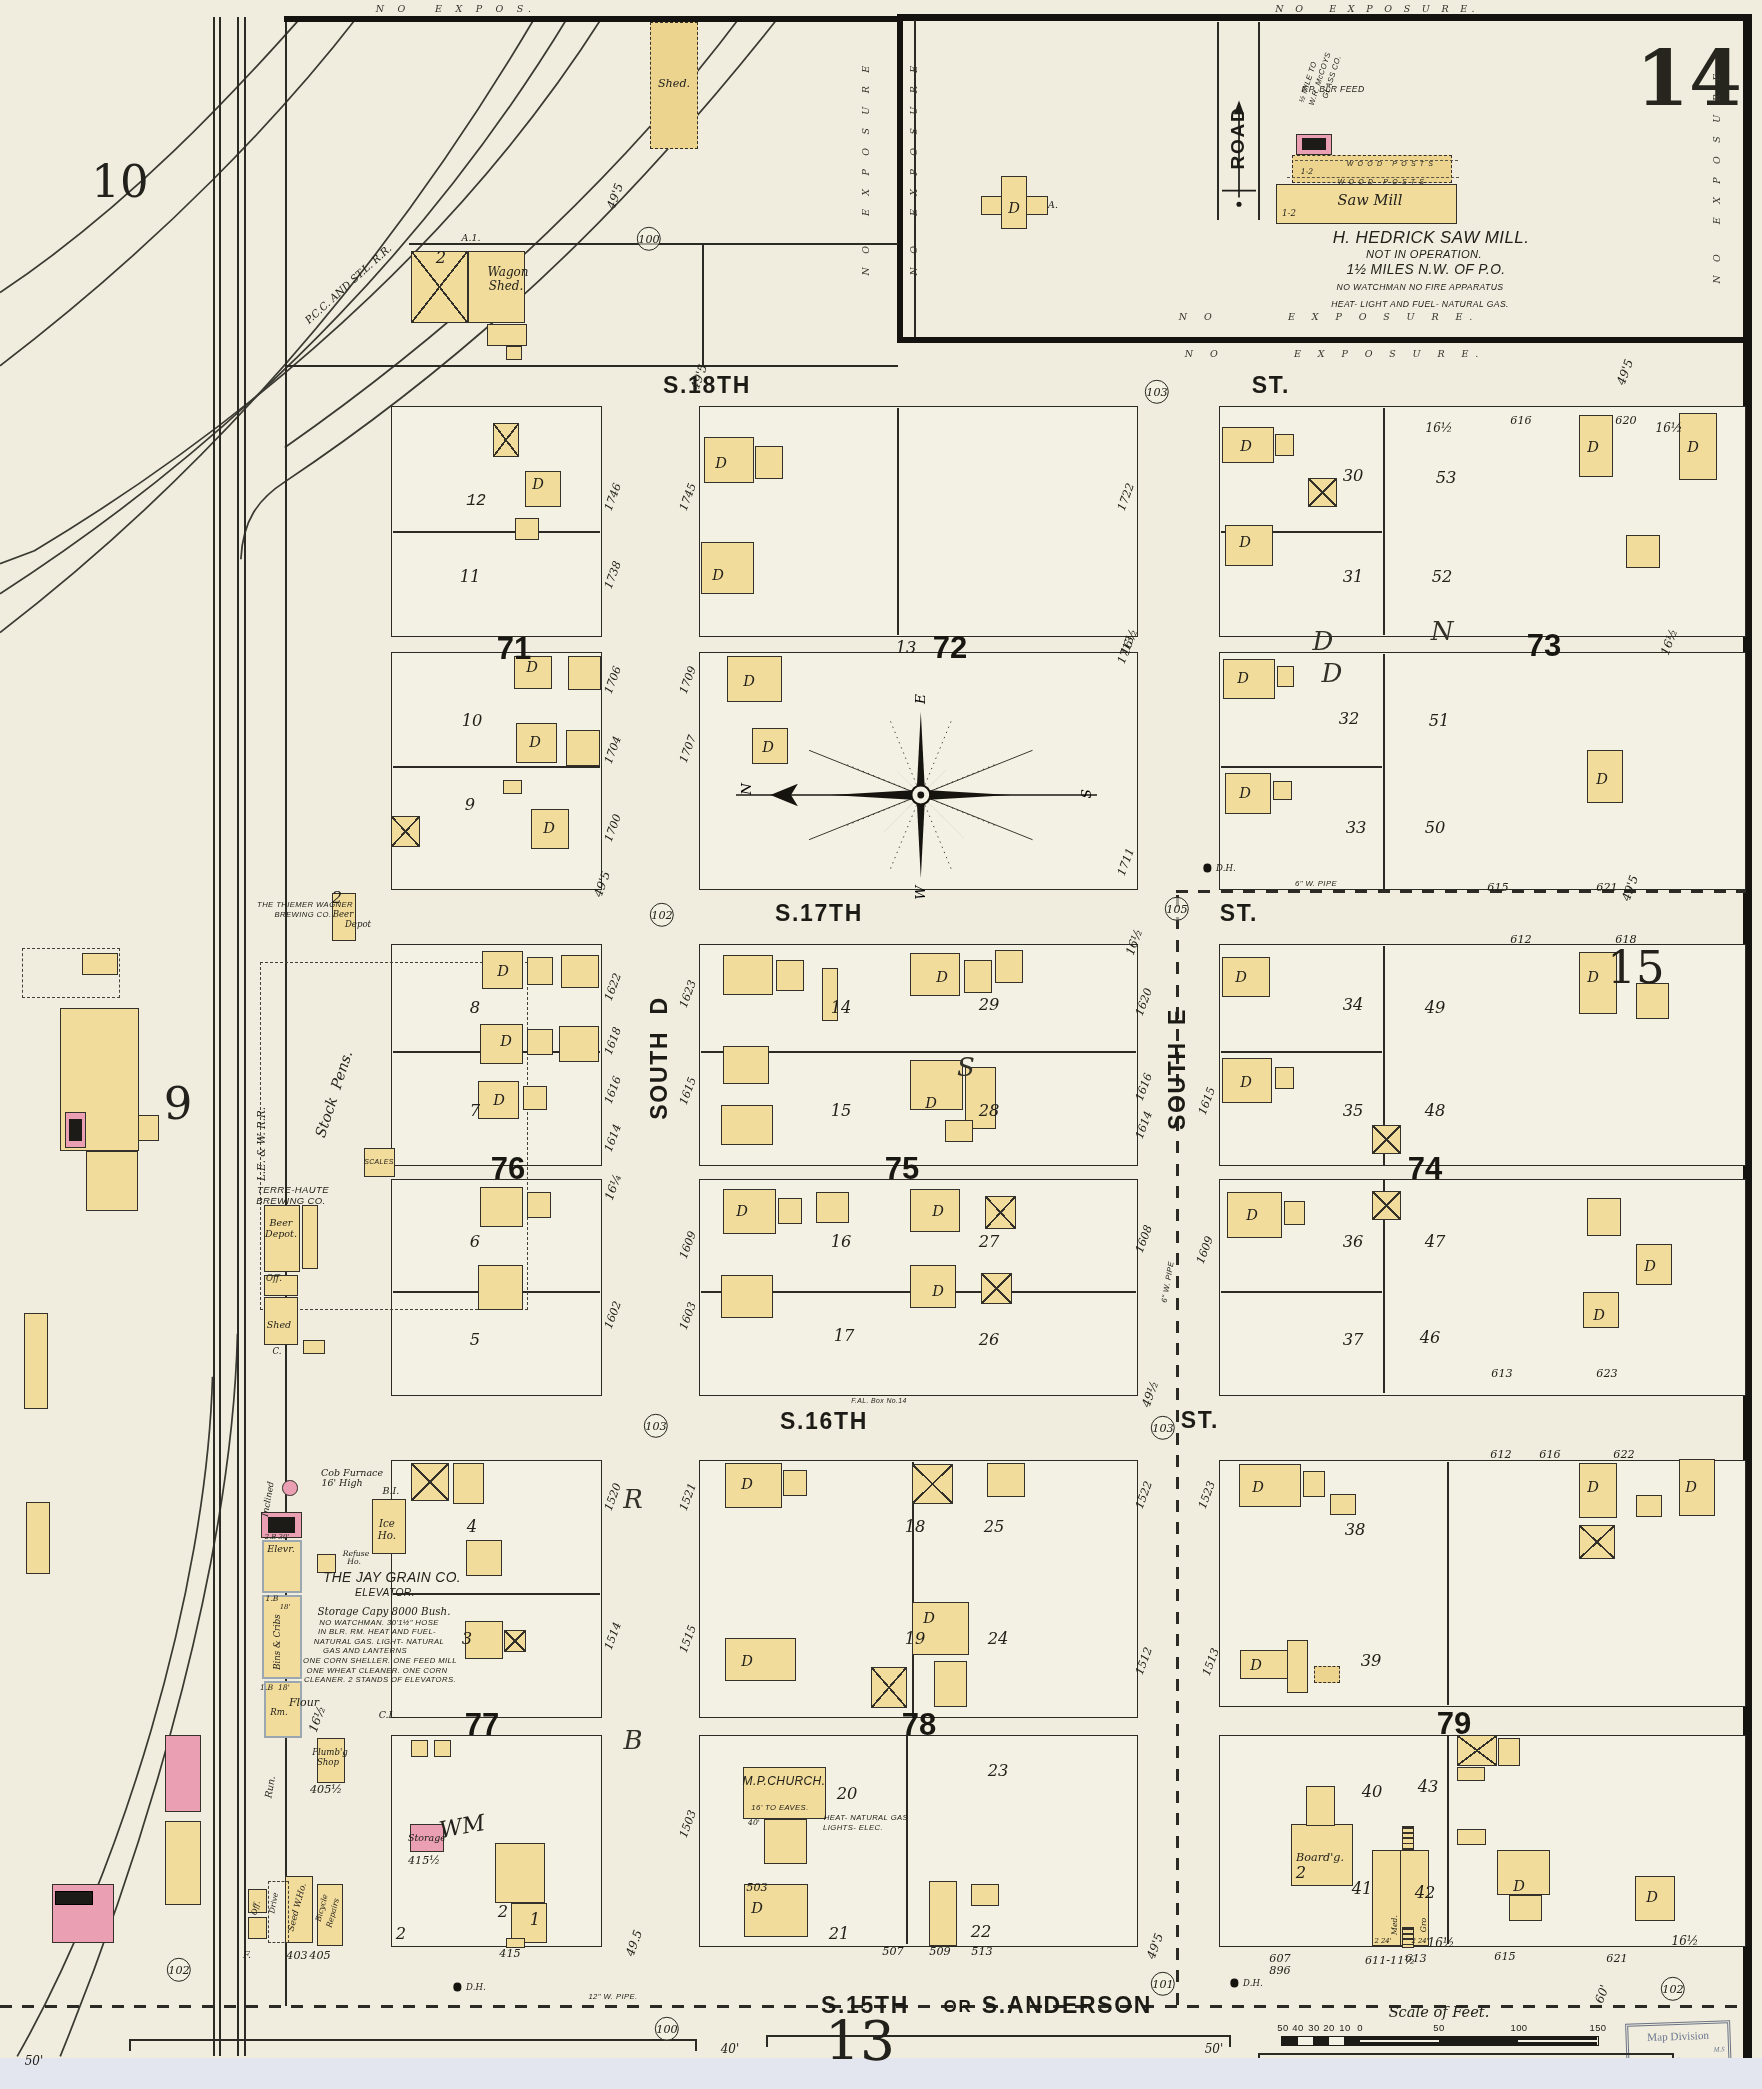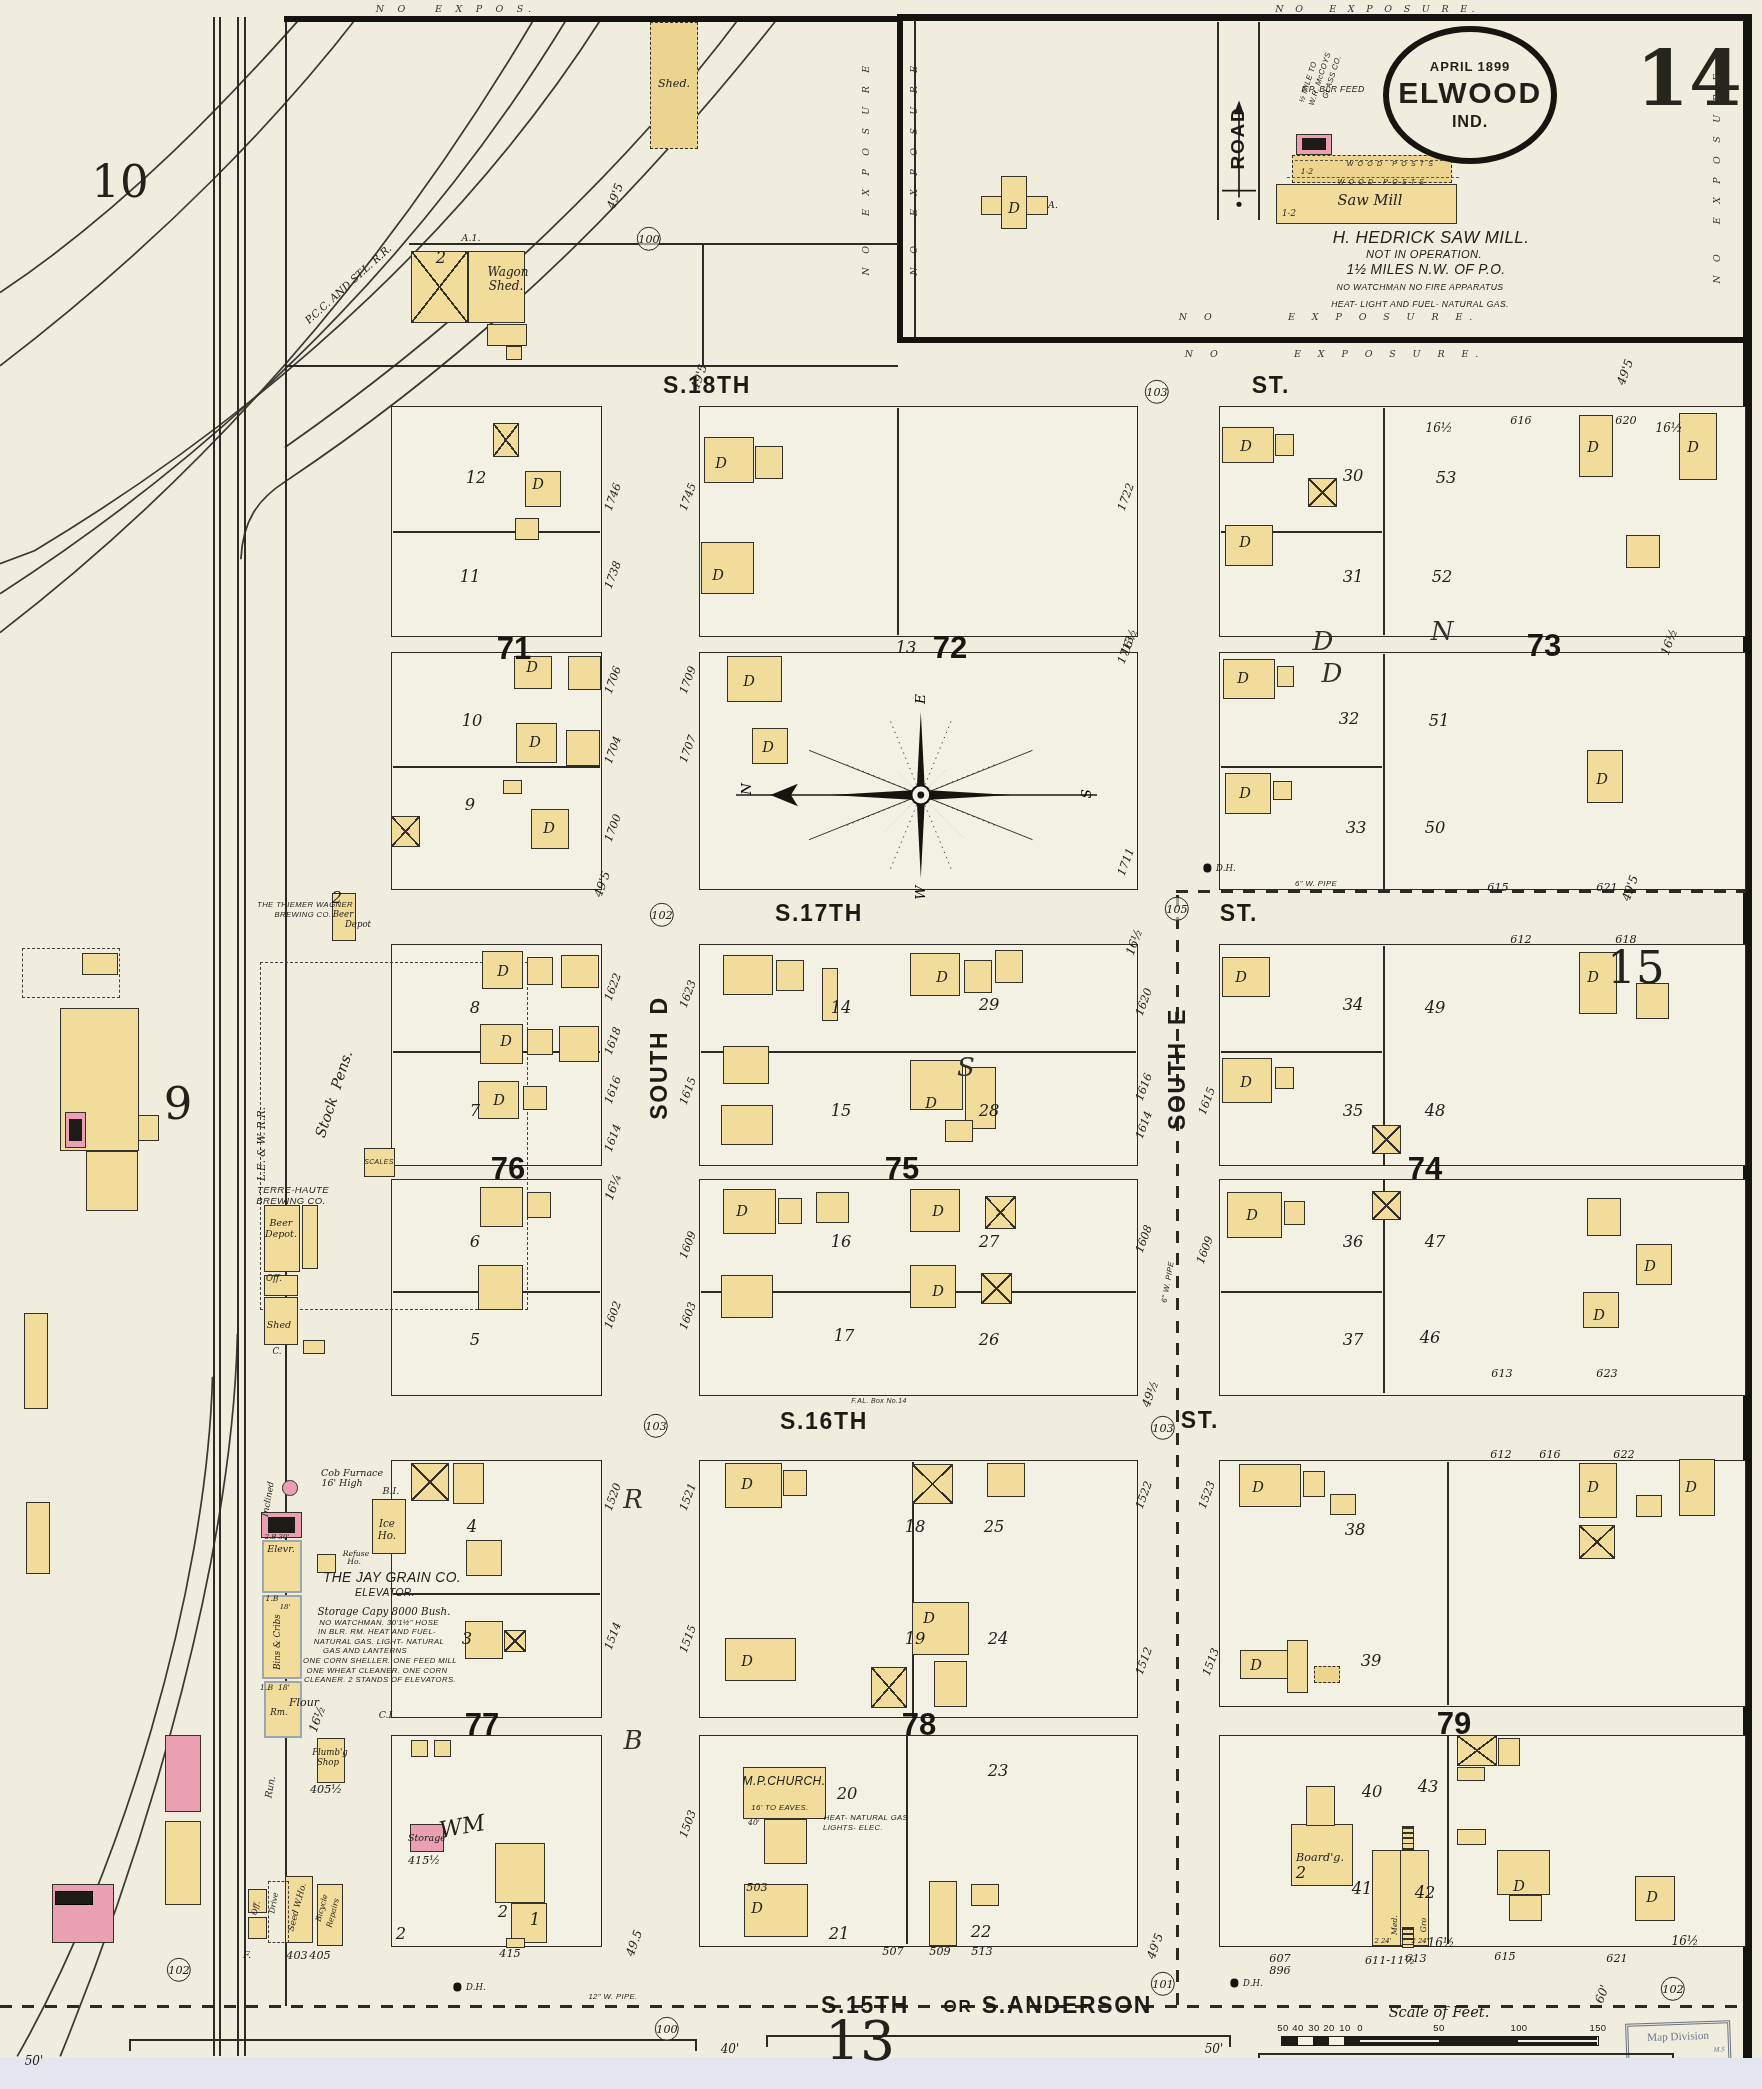--- a/index.html
+++ b/index.html
@@ -359,25 +359,20 @@
         <line x1="215" y1="130" x2="85" y2="182"></line>
     </g>
     <circle cx="215" cy="130" r="11" fill="#f3f1e3" stroke="#15140f" stroke-width="2.5"></circle>
     <circle cx="215" cy="130" r="4" fill="#15140f"></circle>
     <text x="12" y="135" font-size="16" transform="rotate(-90 12 130)">N</text>
     <text x="211" y="25" font-size="16" transform="rotate(-90 215 20)">E</text>
     <text x="404" y="135" font-size="16" transform="rotate(-90 408 130)">S</text>
     <text x="211" y="253" font-size="16" transform="rotate(-90 215 248)">W</text>
   </svg>
 
-  <div class="oval">
-    <div class="ov-date">APRIL 1899</div>
-    <div class="ov-city">ELWOOD</div>
-    <div class="ov-state">IND.</div>
-  </div>
   <div class="bignum">14</div>
 
   <div class="sb">
     <span class="s1"></span>
       <span class="s2"></span>
       <span class="s1"></span>
       <span class="s2"></span>
       <span class="s1"></span>
       <span class="s3"></span>
       <span class="s4"></span>
@@ -427,21 +422,21 @@
       <span class="lbl blocknum" style="left: 919px; top: 1724px; transform: translate(-50%, -50%);">78</span>
       <span class="lbl blocknum" style="left: 1454px; top: 1723px; transform: translate(-50%, -50%);">79</span>
     </div>
   <div class="layer">
       <span class="lbl sheetnum" style="left: 120px; top: 181px; transform: translate(-50%, -50%);">10</span>
       <span class="lbl sheetnum" style="left: 178px; top: 1103px; transform: translate(-50%, -50%);">9</span>
       <span class="lbl sheetnum" style="left: 1636px; top: 967px; transform: translate(-50%, -50%);">15</span>
       <span class="lbl sheetnum" style="left: 860px; top: 2041px; transform: translate(-50%, -50%); font-size: 55px;">13</span>
     </div>
   <div class="layer">
-      <span class="lbl lot" style="left: 476px; top: 478px; transform: translate(-50%, -50%);">12</span>
+      <span class="lbl lot" style="left: 476px; top: 501px; transform: translate(-50%, -50%); font-family: Liberation Mono, monospace;">12</span>
       <span class="lbl lot" style="left: 470px; top: 577px; transform: translate(-50%, -50%);">11</span>
       <span class="lbl lot" style="left: 472px; top: 721px; transform: translate(-50%, -50%);">10</span>
       <span class="lbl lot" style="left: 470px; top: 805px; transform: translate(-50%, -50%);">9</span>
       <span class="lbl lot" style="left: 906px; top: 648px; transform: translate(-50%, -50%);">13</span>
       <span class="lbl lot" style="left: 1353px; top: 476px; transform: translate(-50%, -50%);">30</span>
       <span class="lbl lot" style="left: 1353px; top: 577px; transform: translate(-50%, -50%);">31</span>
       <span class="lbl lot" style="left: 1349px; top: 719px; transform: translate(-50%, -50%);">32</span>
       <span class="lbl lot" style="left: 1356px; top: 828px; transform: translate(-50%, -50%);">33</span>
       <span class="lbl lot" style="left: 1446px; top: 478px; transform: translate(-50%, -50%);">53</span>
       <span class="lbl lot" style="left: 1442px; top: 577px; transform: translate(-50%, -50%);">52</span>

